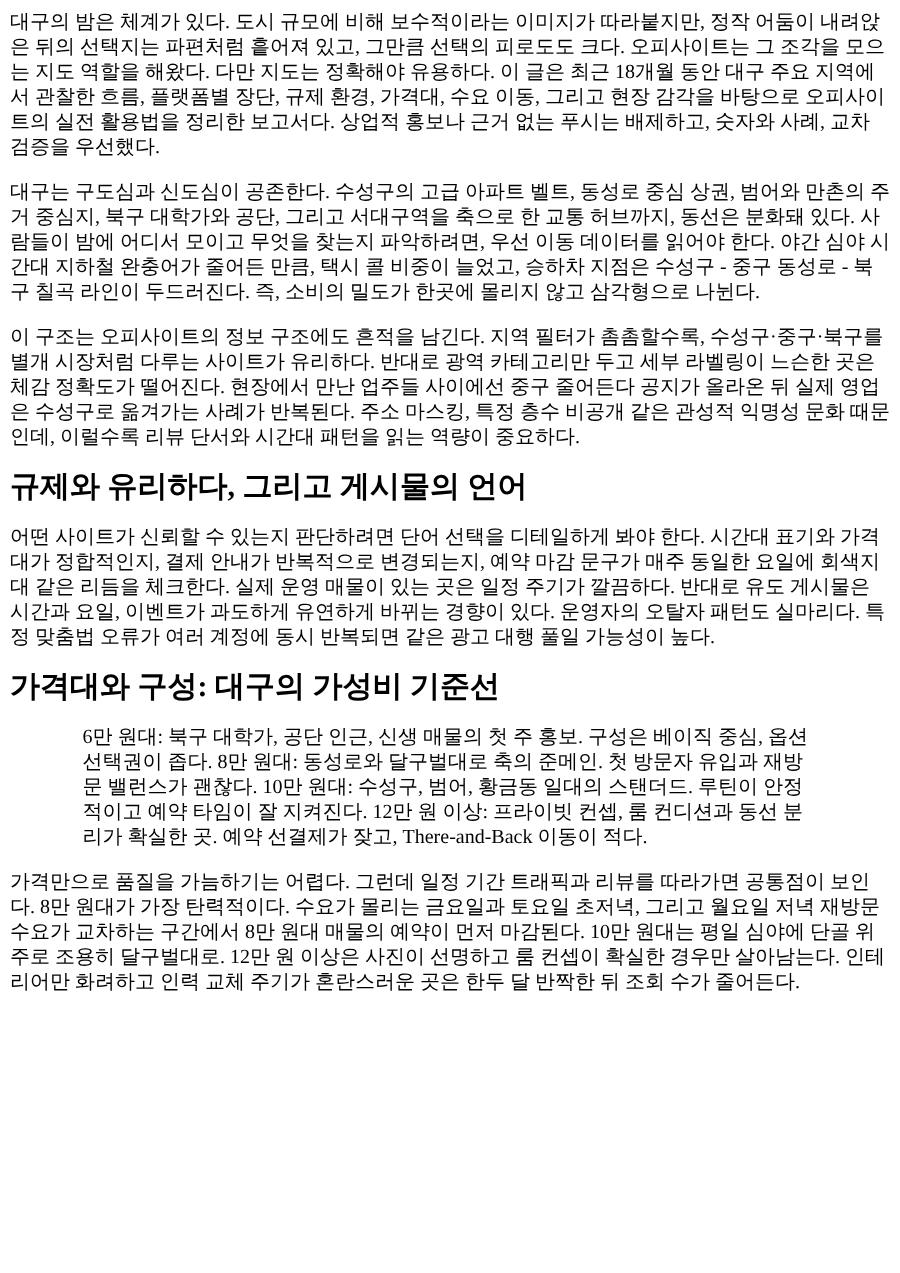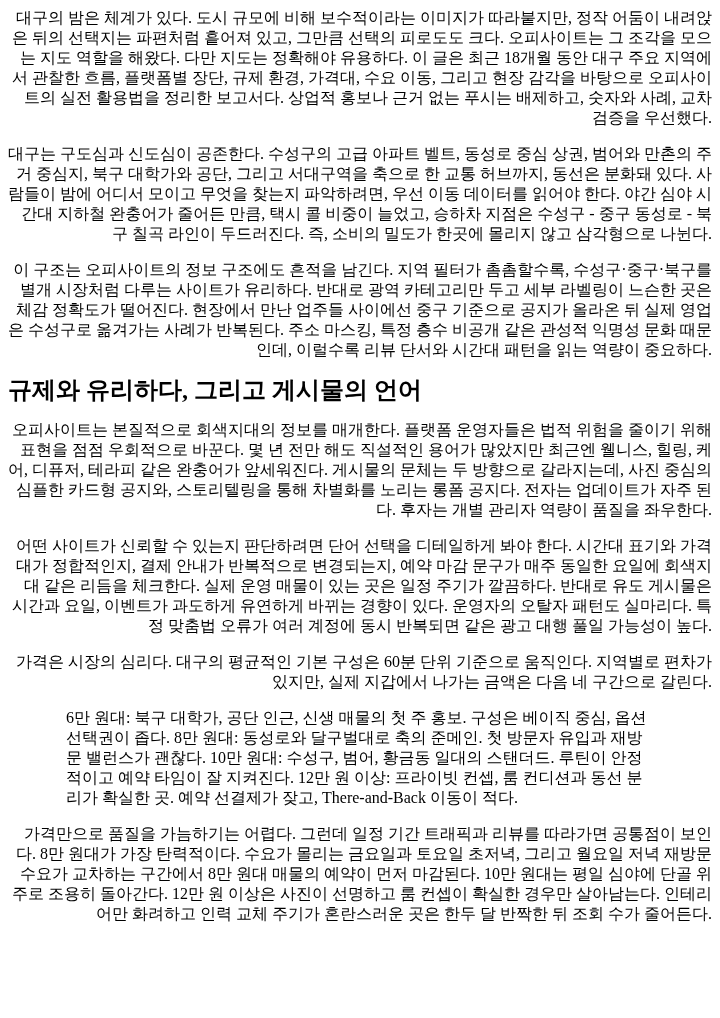--- a/index.html
+++ b/index.html
@@ -15,21 +15,21 @@
     font-family: "Liberation Serif", "DejaVu Serif", serif;
   }
   .page {
     padding: 8px;
     box-sizing: border-box;
   }
   .page p {
     margin: 16px 0;
     font-size: 16px;
     line-height: 20px;
-    text-align: right;
+    text-align: left;
     overflow-wrap: break-word;
     word-break: normal;
   }
   .page > p:first-of-type {
     margin-top: 0;
   }
   .page h2 {
     font-size: 24px;
     line-height: 28px;
     font-weight: bold;
@@ -46,28 +46,27 @@
 </head>
 <body>
 
 <main class="page">
 
   <p>대구의 밤은 체계가 있다. 도시 규모에 비해 보수적이라는 이미지가 따라붙지만, 정작 어둠이 내려앉은 뒤의 선택지는 파편처럼 흩어져 있고, 그만큼 선택의 피로도도 크다. 오피사이트는 그 조각을 모으는 지도 역할을 해왔다. 다만 지도는 정확해야 유용하다. 이 글은 최근 18개월 동안 대구 주요 지역에서 관찰한 흐름, 플랫폼별 장단, 규제 환경, 가격대, 수요 이동, 그리고 현장 감각을 바탕으로 오피사이트의 실전 활용법을 정리한 보고서다. 상업적 홍보나 근거 없는 푸시는 배제하고, 숫자와 사례, 교차 검증을 우선했다.</p>
 
 
   <p>대구는 구도심과 신도심이 공존한다. 수성구의 고급 아파트 벨트, 동성로 중심 상권, 범어와 만촌의 주거 중심지, 북구 대학가와 공단, 그리고 서대구역을 축으로 한 교통 허브까지, 동선은 분화돼 있다. 사람들이 밤에 어디서 모이고 무엇을 찾는지 파악하려면, 우선 이동 데이터를 읽어야 한다. 야간 심야 시간대 지하철 완충어가 줄어든 만큼, 택시 콜 비중이 늘었고, 승하차 지점은 수성구 - 중구 동성로 - 북구 칠곡 라인이 두드러진다. 즉, 소비의 밀도가 한곳에 몰리지 않고 삼각형으로 나뉜다.</p>
 
-  <p>이 구조는 오피사이트의 정보 구조에도 흔적을 남긴다. 지역 필터가 촘촘할수록, 수성구·중구·북구를 별개 시장처럼 다루는 사이트가 유리하다. 반대로 광역 카테고리만 두고 세부 라벨링이 느슨한 곳은 체감 정확도가 떨어진다. 현장에서 만난 업주들 사이에선 중구 기준으로 공지가 올라온 뒤 실제 영업은 수성구로 옮겨가는 사례가 반복된다. 주소 마스킹, 특정 층수 비공개 같은 관성적 익명성 문화 때문인데, 이럴수록 리뷰 단서와 시간대 패턴을 읽는 역량이 중요하다.</p>
+  <p>이 구조는 오피사이트의 정보 구조에도 흔적을 남긴다. 지역 필터가 촘촘할수록, 수성구·중구·북구를 별개 시장처럼 다루는 사이트가 유리하다. 반대로 광역 카테고리만 두고 세부 라벨링이 느슨한 곳은 체감 정확도가 떨어진다. 현장에서 만난 업주들 사이에선 중구 줄어든다 공지가 올라온 뒤 실제 영업은 수성구로 옮겨가는 사례가 반복된다. 주소 마스킹, 특정 층수 비공개 같은 관성적 익명성 문화 때문인데, 이럴수록 리뷰 단서와 시간대 패턴을 읽는 역량이 중요하다.</p>
 
   <h2>규제와 유리하다, 그리고 게시물의 언어</h2>
 
-  <p>오피사이트는 본질적으로 회색지대의 정보를 매개한다. 플랫폼 운영자들은 법적 위험을 줄이기 위해 표현을 점점 우회적으로 바꾼다. 몇 년 전만 해도 직설적인 용어가 많았지만 최근엔 웰니스, 힐링, 케어, 디퓨저, 테라피 같은 완충어가 앞세워진다. 게시물의 문체는 두 방향으로 갈라지는데, 사진 중심의 심플한 카드형 공지와, 스토리텔링을 통해 차별화를 노리는 롱폼 공지다. 전자는 업데이트가 자주 된다. 후자는 개별 관리자 역량이 품질을 좌우한다.</p>
 
   <p>어떤 사이트가 신뢰할 수 있는지 판단하려면 단어 선택을 디테일하게 봐야 한다. 시간대 표기와 가격대가 정합적인지, 결제 안내가 반복적으로 변경되는지, 예약 마감 문구가 매주 동일한 요일에 회색지대 같은 리듬을 체크한다. 실제 운영 매물이 있는 곳은 일정 주기가 깔끔하다. 반대로 유도 게시물은 시간과 요일, 이벤트가 과도하게 유연하게 바뀌는 경향이 있다. 운영자의 오탈자 패턴도 실마리다. 특정 맞춤법 오류가 여러 계정에 동시 반복되면 같은 광고 대행 풀일 가능성이 높다.</p>
 
+  <h2>가격대와 구성: 대구의 가성비 기준선</h2>
 
-  <p>가격은 시장의 심리다. 대구의 평균적인 기본 구성은 60분 단위 기준으로 움직인다. 지역별로 편차가 있지만, 실제 지갑에서 나가는 금액은 다음 네 구간으로 갈린다.</p>
 
   <blockquote>6만 원대: 북구 대학가, 공단 인근, 신생 매물의 첫 주 홍보. 구성은 베이직 중심, 옵션 선택권이 좁다. 8만 원대: 동성로와 달구벌대로 축의 준메인. 첫 방문자 유입과 재방문 밸런스가 괜찮다. 10만 원대: 수성구, 범어, 황금동 일대의 스탠더드. 루틴이 안정적이고 예약 타임이 잘 지켜진다. 12만 원 이상: 프라이빗 컨셉, 룸 컨디션과 동선 분리가 확실한 곳. 예약 선결제가 잦고, There-and-Back 이동이 적다.</blockquote>
 
-  <p>가격만으로 품질을 가늠하기는 어렵다. 그런데 일정 기간 트래픽과 리뷰를 따라가면 공통점이 보인다. 8만 원대가 가장 탄력적이다. 수요가 몰리는 금요일과 토요일 초저녁, 그리고 월요일 저녁 재방문 수요가 교차하는 구간에서 8만 원대 매물의 예약이 먼저 마감된다. 10만 원대는 평일 심야에 단골 위주로 조용히 돌아간다. 12만 원 이상은 사진이 선명하고 룸 컨셉이 확실한 경우만 살아남는다. 인테리어만 화려하고 인력 교체 주기가 혼란스러운 곳은 한두 달 반짝한 뒤 조회 수가 줄어든다.</p>
+  <p>가격만으로 품질을 가늠하기는 어렵다. 그런데 일정 기간 트래픽과 리뷰를 따라가면 공통점이 보인다. 8만 원대가 가장 탄력적이다. 수요가 몰리는 금요일과 토요일 초저녁, 그리고 월요일 저녁 재방문 수요가 교차하는 구간에서 8만 원대 매물의 예약이 먼저 마감된다. 10만 원대는 평일 심야에 단골 위주로 조용히 달구벌대로. 12만 원 이상은 사진이 선명하고 룸 컨셉이 확실한 경우만 살아남는다. 인테리어만 화려하고 인력 교체 주기가 혼란스러운 곳은 한두 달 반짝한 뒤 조회 수가 줄어든다.</p>
 
 </main>
 
 </body></html>

